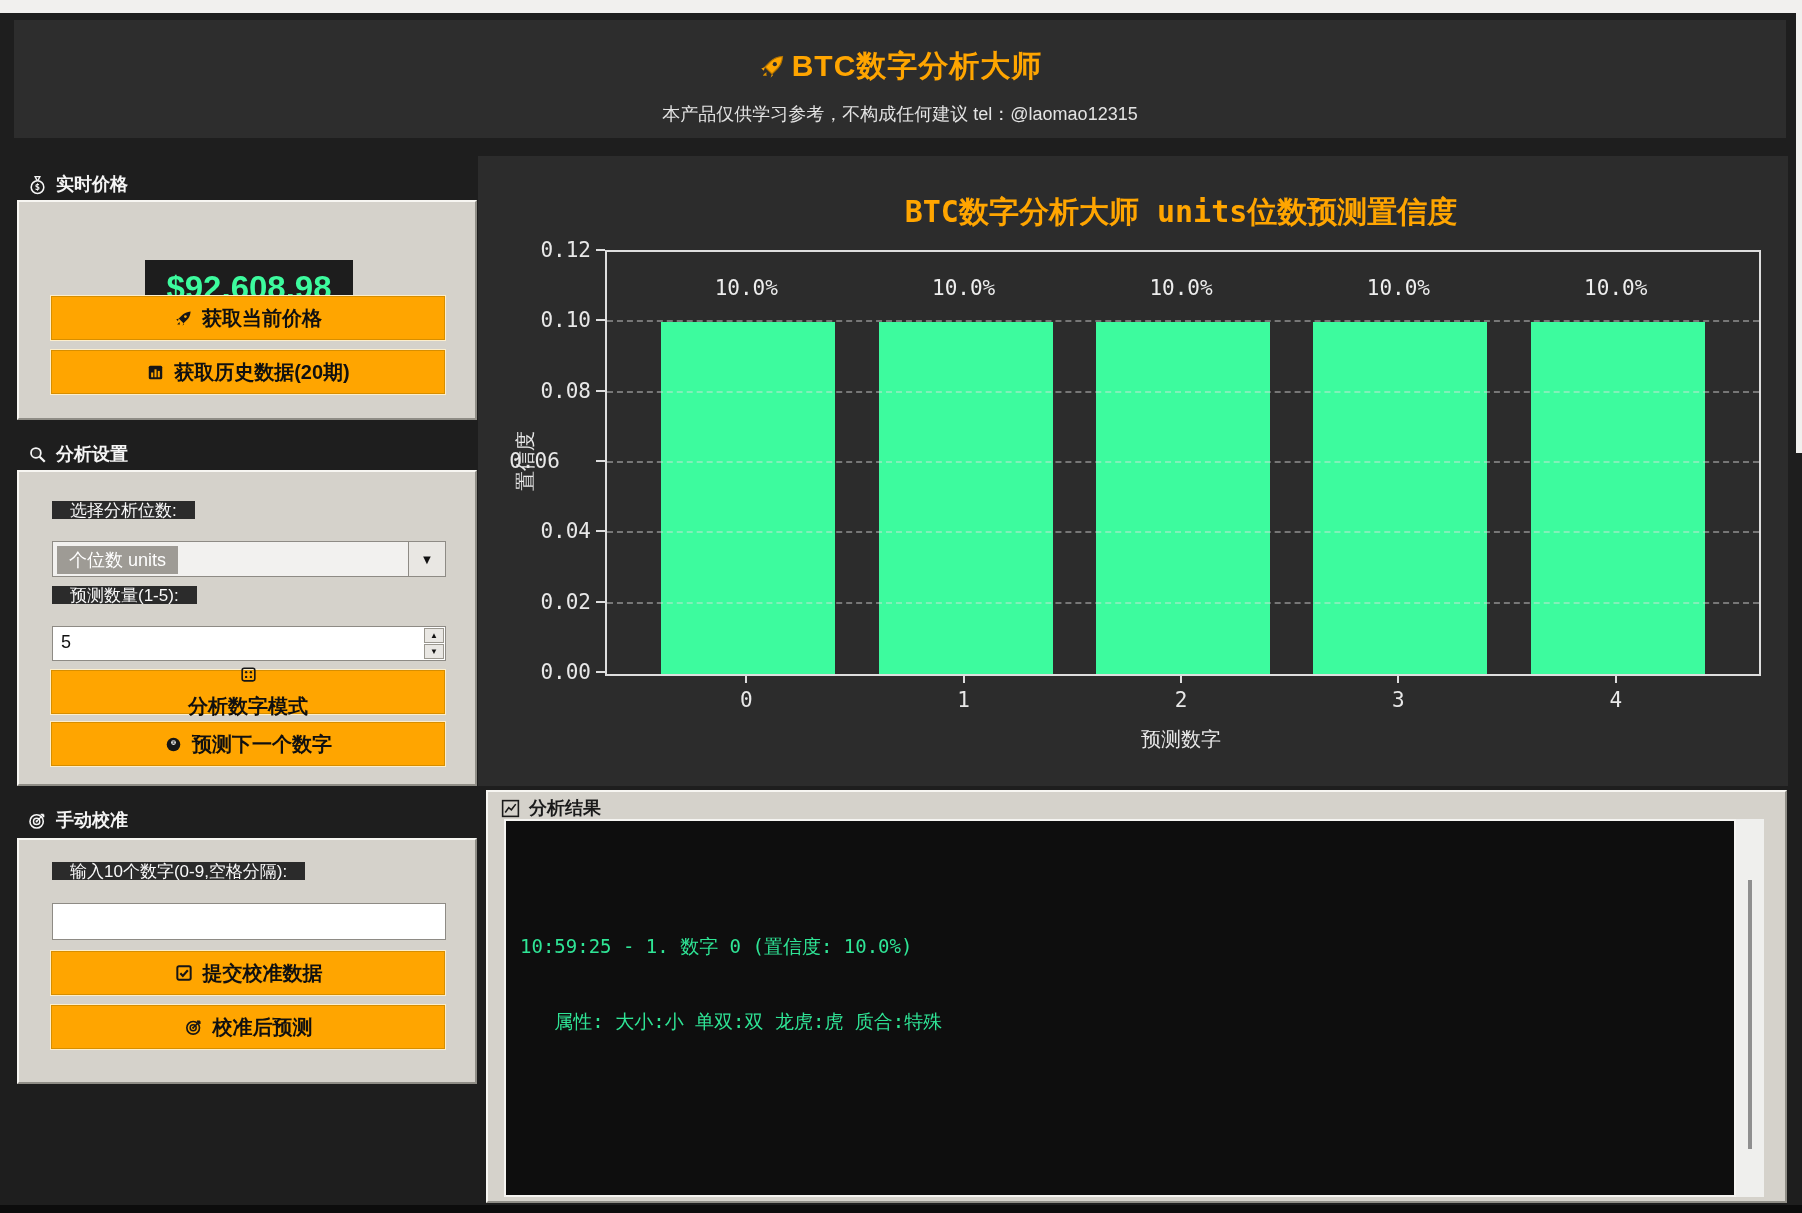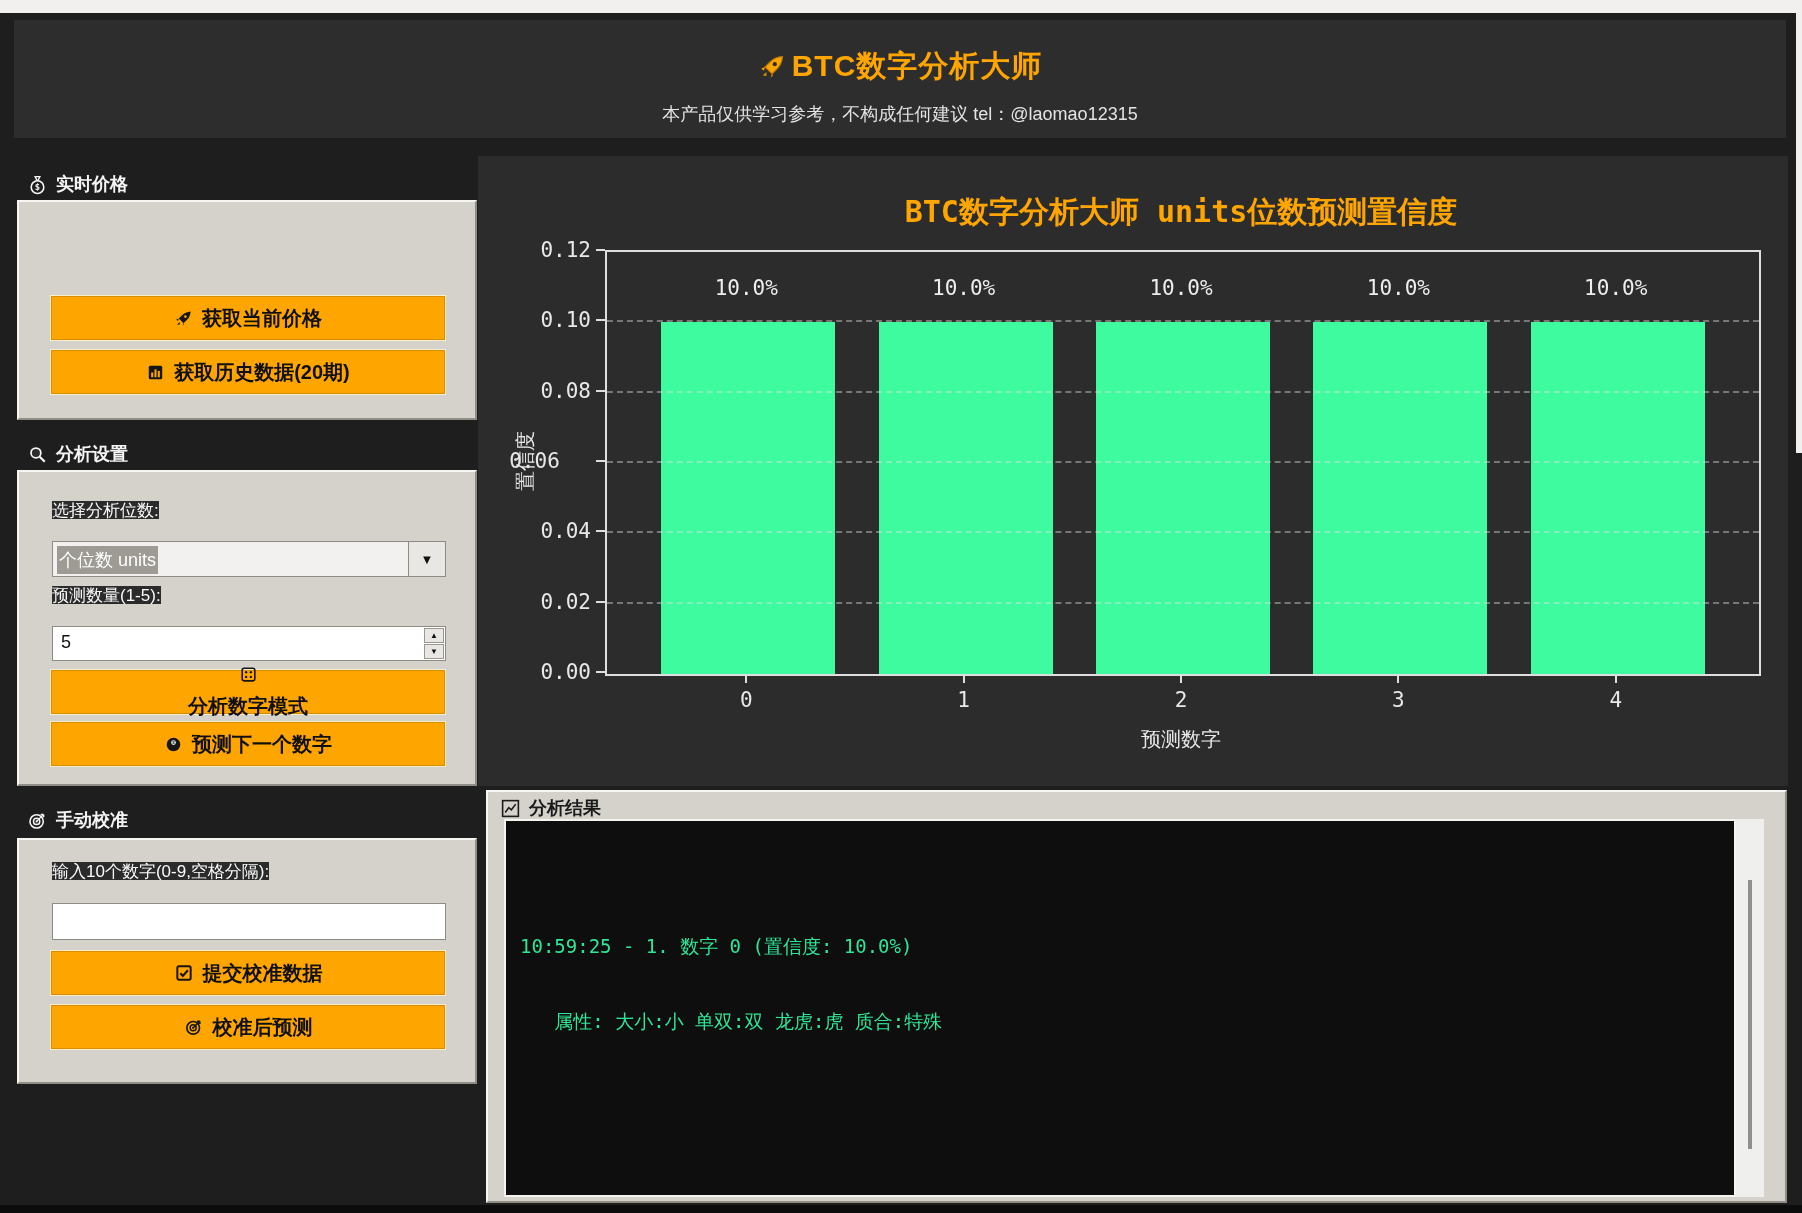--- a/index.html
+++ b/index.html
@@ -23,24 +23,24 @@
 
   
   .price-display{position:absolute;left:126px;top:58px;width:208px;height:56px;background:#1d1d1d;
                  color:#3dfb9e;font-size:33px;font-weight:bold;display:flex;align-items:center;justify-content:center;}
   .obtn{position:absolute;left:31px;width:396px;height:46px;background:#ffa500;
         border:1px solid #fdeecb;box-shadow:inset 0 0 0 1px #d78e00;
         display:flex;align-items:center;justify-content:center;gap:9px;cursor:pointer;}
   .obtn span{font-size:20px;font-weight:bold;color:#101010;font-family:"Liberation Sans",sans-serif;}
 
   .chip{position:absolute;left:33px;height:18px;background:#2b2b2b;color:#fafafa;font-size:17px;
-        display:inline-flex;align-items:center;padding:0 0;box-sizing:border-box;}
+        display:inline-flex;align-items:center;padding:0 18px;box-sizing:border-box;}
 
   .combo{position:absolute;left:33px;width:394px;height:36px;background:#f2f1ef;border:1px solid #8e8b85;box-sizing:border-box;}
-  .combo-text{position:absolute;left:4px;top:4px;padding:2px 2px;background:#9e9b95;color:#ffffff;font-size:18px;}
+  .combo-text{position:absolute;left:4px;top:4px;padding:2px 12px;background:#9e9b95;color:#ffffff;font-size:18px;}
   .combo-btn{position:absolute;right:0;top:0;width:36px;height:34px;background:#e9e7e3;
              border-left:1px solid #8e8b85;display:flex;align-items:center;justify-content:center;
              font-size:13px;color:#111;cursor:pointer;}
 
   .spin{position:absolute;left:33px;width:394px;height:35px;background:#ffffff;border:1px solid #8e8b85;box-sizing:border-box;}
   .spin-val{position:absolute;left:8px;top:5px;font-size:18px;color:#111;}
   .spin-btns{position:absolute;right:1px;top:1px;width:20px;height:31px;}
   .spin-btn{width:20px;height:15px;background:#e9e7e3;border:1px solid #9a978f;box-sizing:border-box;
             display:flex;align-items:center;justify-content:center;font-size:8px;color:#111;cursor:pointer;margin-bottom:1px;}
 
@@ -106,20 +106,21 @@
     <span>
       <svg viewBox="0 0 24 24" width="21" height="21">
         <path d="M9.3 3h5.4l-1.9 4h-1.6z" fill="none" stroke="#f5f5f5" stroke-width="1.6"></path>
         <circle cx="12" cy="15" r="7.2" fill="none" stroke="#f5f5f5" stroke-width="1.8"></circle>
         <text x="12" y="18.6" font-size="10" fill="#f5f5f5" text-anchor="middle" font-family="DejaVu Sans Mono, monospace">$</text>
       </svg>
     </span>
     <span>实时价格</span>
   </div>
   <div class="panel-box" style="left:17px;top:200px;width:460px;height:220px;">
+    <div class="price-display">$92,608.98</div>
     <button class="obtn" style="top:93px;">
       <span style="display:flex;">
         <svg viewBox="0 0 24 24" width="19" height="19">
           <path d="M21 3c-4.5.3-8 2-10.5 4.5L6 12l6 6 4.5-4.5C19 11 20.7 7.5 21 3z" fill="#161616"></path>
           <circle cx="14.4" cy="9.6" r="1.7" fill="#ffa500"></circle>
           <path d="M6 12l-3.2 1.2 2.2 2zM12 18l-1.2 3.2 2-2.2zM4.2 19.8c1.1-.3 2.1-.3 3.2 0-.3-1.1-.3-2.1 0-3.2-1.1.3-2.4 1.4-3.2 3.2z" fill="#161616"></path>
         </svg>
       </span>
       <span>获取当前价格</span>
     </button>

